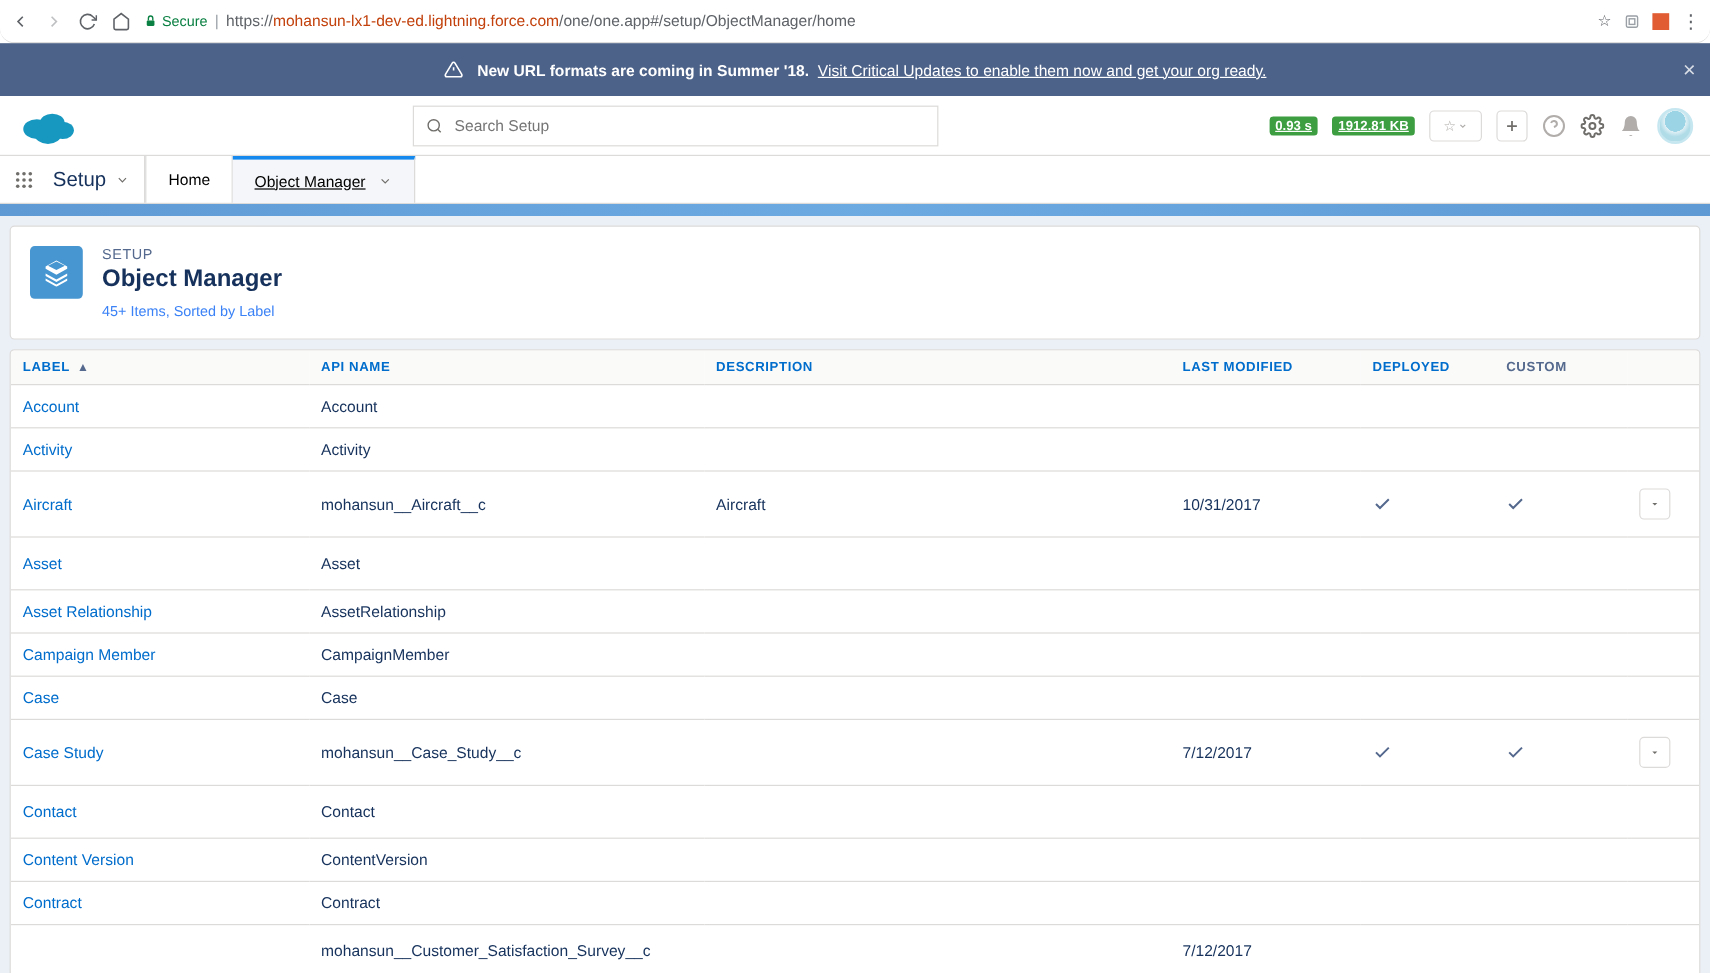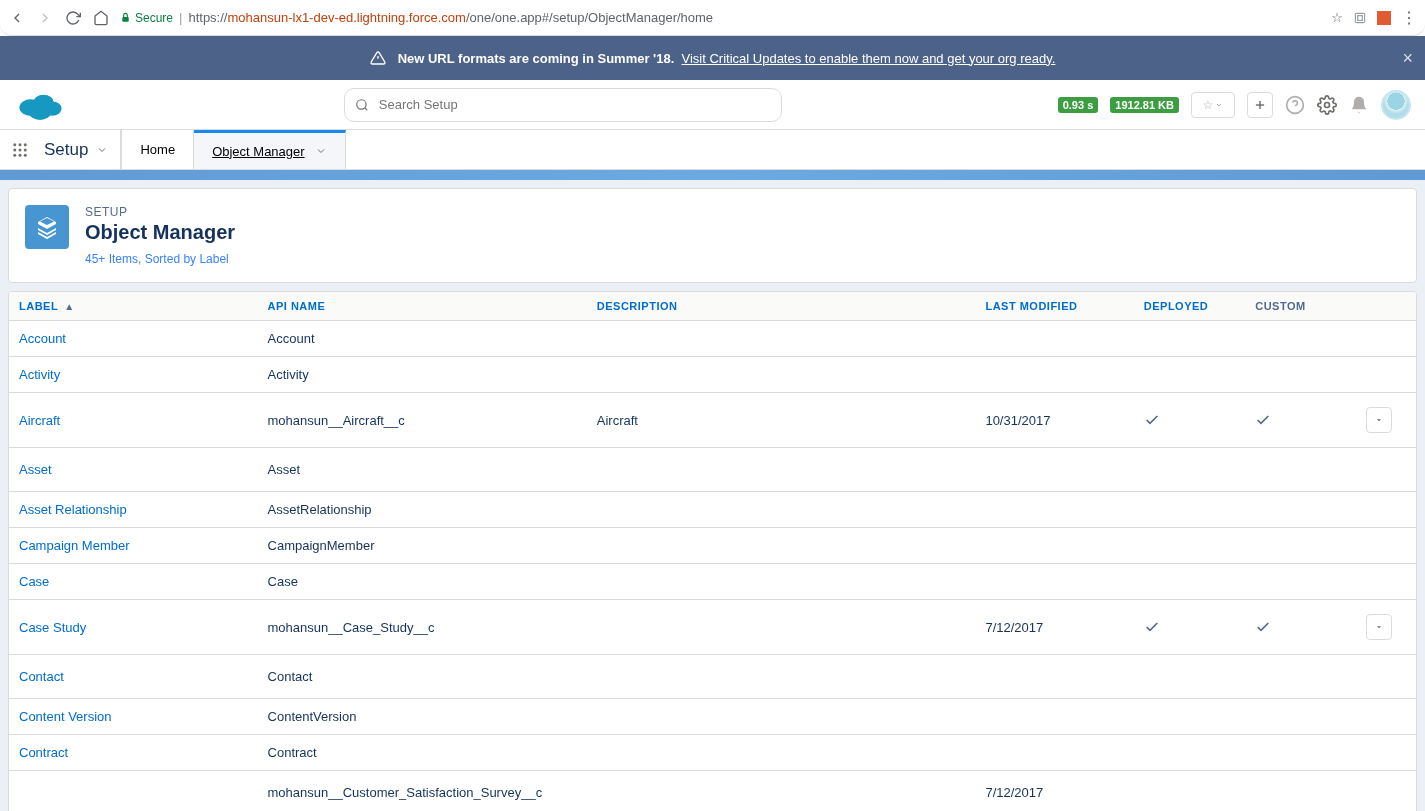--- a/index.html
+++ b/index.html
@@ -18,24 +18,24 @@
   
   .banner { background:#4d6288; height:44px; display:flex; align-items:center; justify-content:center; color:#fff; font-size:13px; position:relative;text-align:center; }
   .banner a { color:#fff; text-decoration:underline; }
   .banner .close-x { position:absolute; right:12px; font-size:18px; cursor:pointer; color:#d9dee6; }
   .banner .warn-icon { margin-right:12px; }
   
   
   .global-header { height:50px; display:flex; align-items:center; padding:0 14px; border-bottom:1px solid #dddbda; background:#fff; }
   .sf-logo { width:54px; height:36px; }
   .search-wrap { flex:1; display:flex; justify-content:center; }
-  .search-box { width:438px; height:34px; border:1px solid #dddbda; border-radius:10px; display:flex; align-items:center; padding:0 10px; color:#706e6b; gap:10px; }
+  .search-box { width:438px; height:34px; border:1px solid #dddbda; border-radius:0; display:flex; align-items:center; padding:0 10px; color:#706e6b; gap:10px; }
   .search-box input { border:none; outline:none; flex:1; font-size:13px; color:#706e6b; }
   .header-icons { display:flex; align-items:center; gap:12px; }
-  .perf-badge { background:#3c9e40; color:#fff; font-size:11px; font-weight:bold; padding:2px 5px; border-radius:3px; }
+  .perf-badge { background:#3c9e40; color:#fff; font-size:11px; font-weight:bold; padding:2px 5px; border-radius:3px;text-decoration:underline; }
   .fav-box { border:1px solid #dddbda; border-radius:4px; width:44px; height:26px; display:flex; align-items:center; justify-content:center; gap:2px; }
   .hdr-icon { width:20px; height:20px; display:flex; align-items:center; justify-content:center; color:#706e6b; cursor:pointer; }
   .avatar { width:30px; height:30px; border-radius:50%; background: radial-gradient(circle at 50% 35%, #9bd4e4 40%, #e0f0f5 41%, #b0dce8 60%); border:2px solid #c6e6f0; }
   
   
   .context-bar { height:40px; display:flex; align-items:center; border-bottom:1px solid #dddbda; background:#fff; }
   .app-launcher { width:40px; display:flex; align-items:center; justify-content:center; cursor:pointer; }
   .app-name-wrap { display:flex; align-items:center; gap:8px; padding:0 12px 0 4px; height:100%; border-right:1px solid #dddbda; cursor:pointer; }
   .app-name { font-size:17px; color:#16325c; }
   .nav-item { padding:0 18px; height:100%; display:flex; align-items:center; font-size:13px; color:#000000; cursor:pointer; border-right:1px solid #dddbda; }

